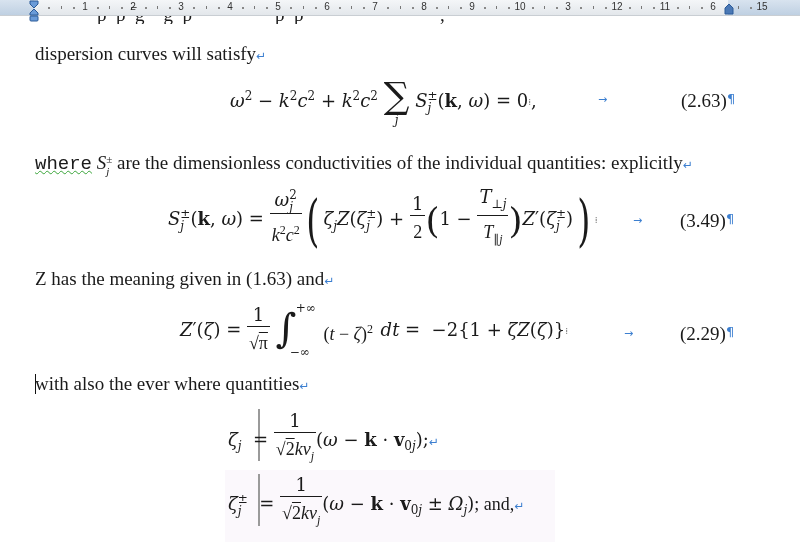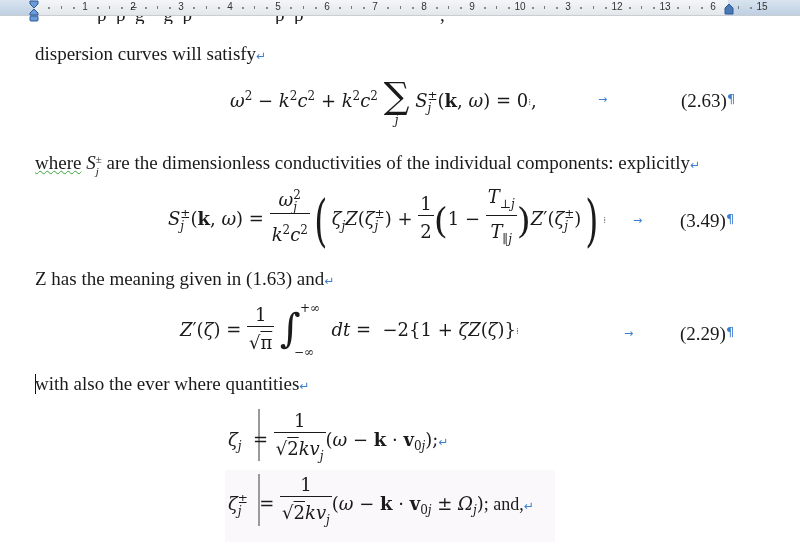--- a/index.html
+++ b/index.html
@@ -21,25 +21,25 @@
   .mark { color:#3c7fd0; font-family:"DejaVu Sans", sans-serif; font-size:12px; }
   .pilcrow { color:#3c7fd0; font-family:"DejaVu Sans", sans-serif; font-size:13px; vertical-align:4px; }
   .eqnum { position:absolute; font-size:19px; white-space:nowrap; }
   .tabarrow { position:absolute; color:#3c7fd0; font-family:"DejaVu Sans", sans-serif; font-size:11px; }
   .math { position:absolute; font-family:"DejaVu Serif", serif; font-size:18px; white-space:nowrap; }
   .mi { font-style:italic; }
   .bf { font-weight:bold; font-style:normal; }
   sup, sub { font-size:12px; }
   .frac { display:inline-block; vertical-align:middle; text-align:center; }
   .frac .n { display:block; padding:0 2px; border-bottom:1px solid #1a1a1a; line-height:22px; }
-  .frac .d { display:block; padding:4px 2px; line-height:24px; }
+  .frac .d { display:block; padding:4px 2px; line-height:24px;font-family:Liberation Serif, serif; }
   .big { font-size:36px; vertical-align:middle; font-family:"DejaVu Serif", serif; }
   .huge { font-size:56px; vertical-align:middle; font-weight:200; transform:scaleX(0.6); display:inline-block; }
   .subsup { display:inline-block; vertical-align:middle; line-height:12px; font-size:12px; text-align:left; }
-  .squig { text-decoration:underline wavy #3aa53a; text-decoration-thickness:1px; }
+  .squig { text-decoration:underline wavy #3aa53a; text-decoration-thickness:1px;font-family:Liberation Mono, monospace; }
   .anchor { font-size:9px; color:#777; vertical-align:middle; font-family:"DejaVu Sans", sans-serif; }
   .vbar { position:absolute; width:2px; background:#9a9a9a; }
   .caret { position:absolute; left:35px; top:374px; width:1px; height:20px; background:#111; }
   .hl { position:absolute; left:225px; top:470px; width:330px; height:72px; background:#fbf8fc; }
 </style>
 </head>
 <body>
 
 <div class="ruler">
   <div class="shade-l"></div>
@@ -50,21 +50,21 @@
       <span class="num" style="left: 181px;">3</span>
       <span class="num" style="left: 230px;">4</span>
       <span class="num" style="left: 278px;">5</span>
       <span class="num" style="left: 327px;">6</span>
       <span class="num" style="left: 375px;">7</span>
       <span class="num" style="left: 424px;">8</span>
       <span class="num" style="left: 472px;">9</span>
       <span class="num" style="left: 520px;">10</span>
       <span class="num" style="left: 568px;">3</span>
       <span class="num" style="left: 617px; text-align: right;">12</span>
-      <span class="num" style="left: 665px;">13</span>
+      <span class="num" style="left: 665px;">11</span>
       <span class="num" style="left: 713px;">6</span>
       <span class="num" style="left: 762px;">15</span>
       <span class="dot" style="left: 48.25px;"></span>
       <span class="tick" style="left: 60.5px;"></span>
       <span class="dot" style="left: 72.75px;"></span>
       <span class="dot" style="left: 97px;"></span>
       <span class="tick" style="left: 109px;"></span>
       <span class="dot" style="left: 121px;"></span>
       <span class="dot" style="left: 145px;"></span>
       <span class="tick" style="left: 157px;"></span>
@@ -136,21 +136,21 @@
   <span class="mi">S</span><span class="subsup"><span style="display:block">±</span><span class="mi" style="display:block">j</span></span>(<span class="bf">k</span>, <span class="mi">ω</span>) = 0<span class="anchor">⁞</span>,
 </div>
 <span class="tabarrow" style="left:598px; top:93px;">→</span>
 <div class="eqnum" style="left:681px; top:90px;">
   <span>(2.63)</span><span class="pilcrow">¶</span>
 </div>
 
 <div class="para" style="top:152px">
   <span class="squig">where</span>
   <span style="font-style:italic">S</span><span class="subsup" style="font-size:11px"><span style="display:block">±</span><span style="display:block;font-style:italic">j</span></span>
-  <span>are the dimensionless conductivities of the individual components: explicitly</span><span class="mark">↵</span>
+  <span>are the dimensionless conductivities of the individual quantities: explicitly</span><span class="mark">↵</span>
 </div>
 
 <div class="math" style="left:168px; top:186px;">
   <span class="mi">S</span><span class="subsup"><span style="display:block">±</span><span class="mi" style="display:block">j</span></span>(<span class="bf">k</span>, <span class="mi">ω</span>) =
   <span class="frac"><span class="n"><span class="mi">ω</span><span class="subsup"><span style="display:block">2</span><span class="mi" style="display:block">j</span></span></span><span class="d"><span class="mi">k</span><sup>2</sup><span class="mi">c</span><sup>2</sup></span></span><span class="huge">(</span><span class="mi">ζ</span><sub class="mi">j</sub><span class="mi">Z</span>(<span class="mi">ζ</span><span class="subsup"><span style="display:block">±</span><span class="mi" style="display:block">j</span></span>) +
   <span class="frac"><span class="n">1</span><span class="d">2</span></span><span class="big">(</span>1 −
   <span class="frac"><span class="n"><span class="mi">T</span><sub>⊥<i>j</i></sub></span><span class="d"><span class="mi">T</span><sub>∥<i>j</i></sub></span></span><span class="big">)</span><span class="mi">Z</span>′(<span class="mi">ζ</span><span class="subsup"><span style="display:block">±</span><span class="mi" style="display:block">j</span></span>)<span class="huge">)</span><span class="anchor">⁞</span>
 </div>
 <span class="tabarrow" style="left:633px; top:214px;">→</span>
 <div class="eqnum" style="left:680px; top:210px;">
@@ -162,21 +162,21 @@
 </div>
 
 <div class="math" style="left:180px; top:303px;">
   <span class="mi">Z</span>′(<span class="mi">ζ</span>) =
   <span class="frac"><span class="n">1</span><span class="d">√<span style="text-decoration:overline">π</span></span></span>
   <span style="display:inline-block; vertical-align:middle; position:relative; width:30px; height:56px;">
     <span style="position:absolute; left:0; top:2px; font-size:40px; font-style:italic;">∫</span>
     <span style="position:absolute; left:20px; top:-2px; font-size:12px;">+∞</span>
     <span style="position:absolute; left:14px; top:42px; font-size:12px;">−∞</span>
   </span>
-  <span class="frac" style="margin-left:10px"></span>
+  <span class="frac" style="margin-left:10px"><span class="d">(<span class="mi">t</span> − <span class="mi">ζ</span>)<sup>2</sup></span></span>
   <span class="mi">dt</span> = &nbsp;−2{1 + <span class="mi">ζZ</span>(<span class="mi">ζ</span>)}<span class="anchor">⁞</span>
 </div>
 <span class="tabarrow" style="left:624px; top:327px;">→</span>
 <div class="eqnum" style="left:680px; top:323px;">
   <span>(2.29)</span><span class="pilcrow">¶</span>
 </div>
 
 <div class="caret"></div>
 <div class="para" style="top:373px">
   <span>with also the ever where quantities</span><span class="mark">↵</span>

